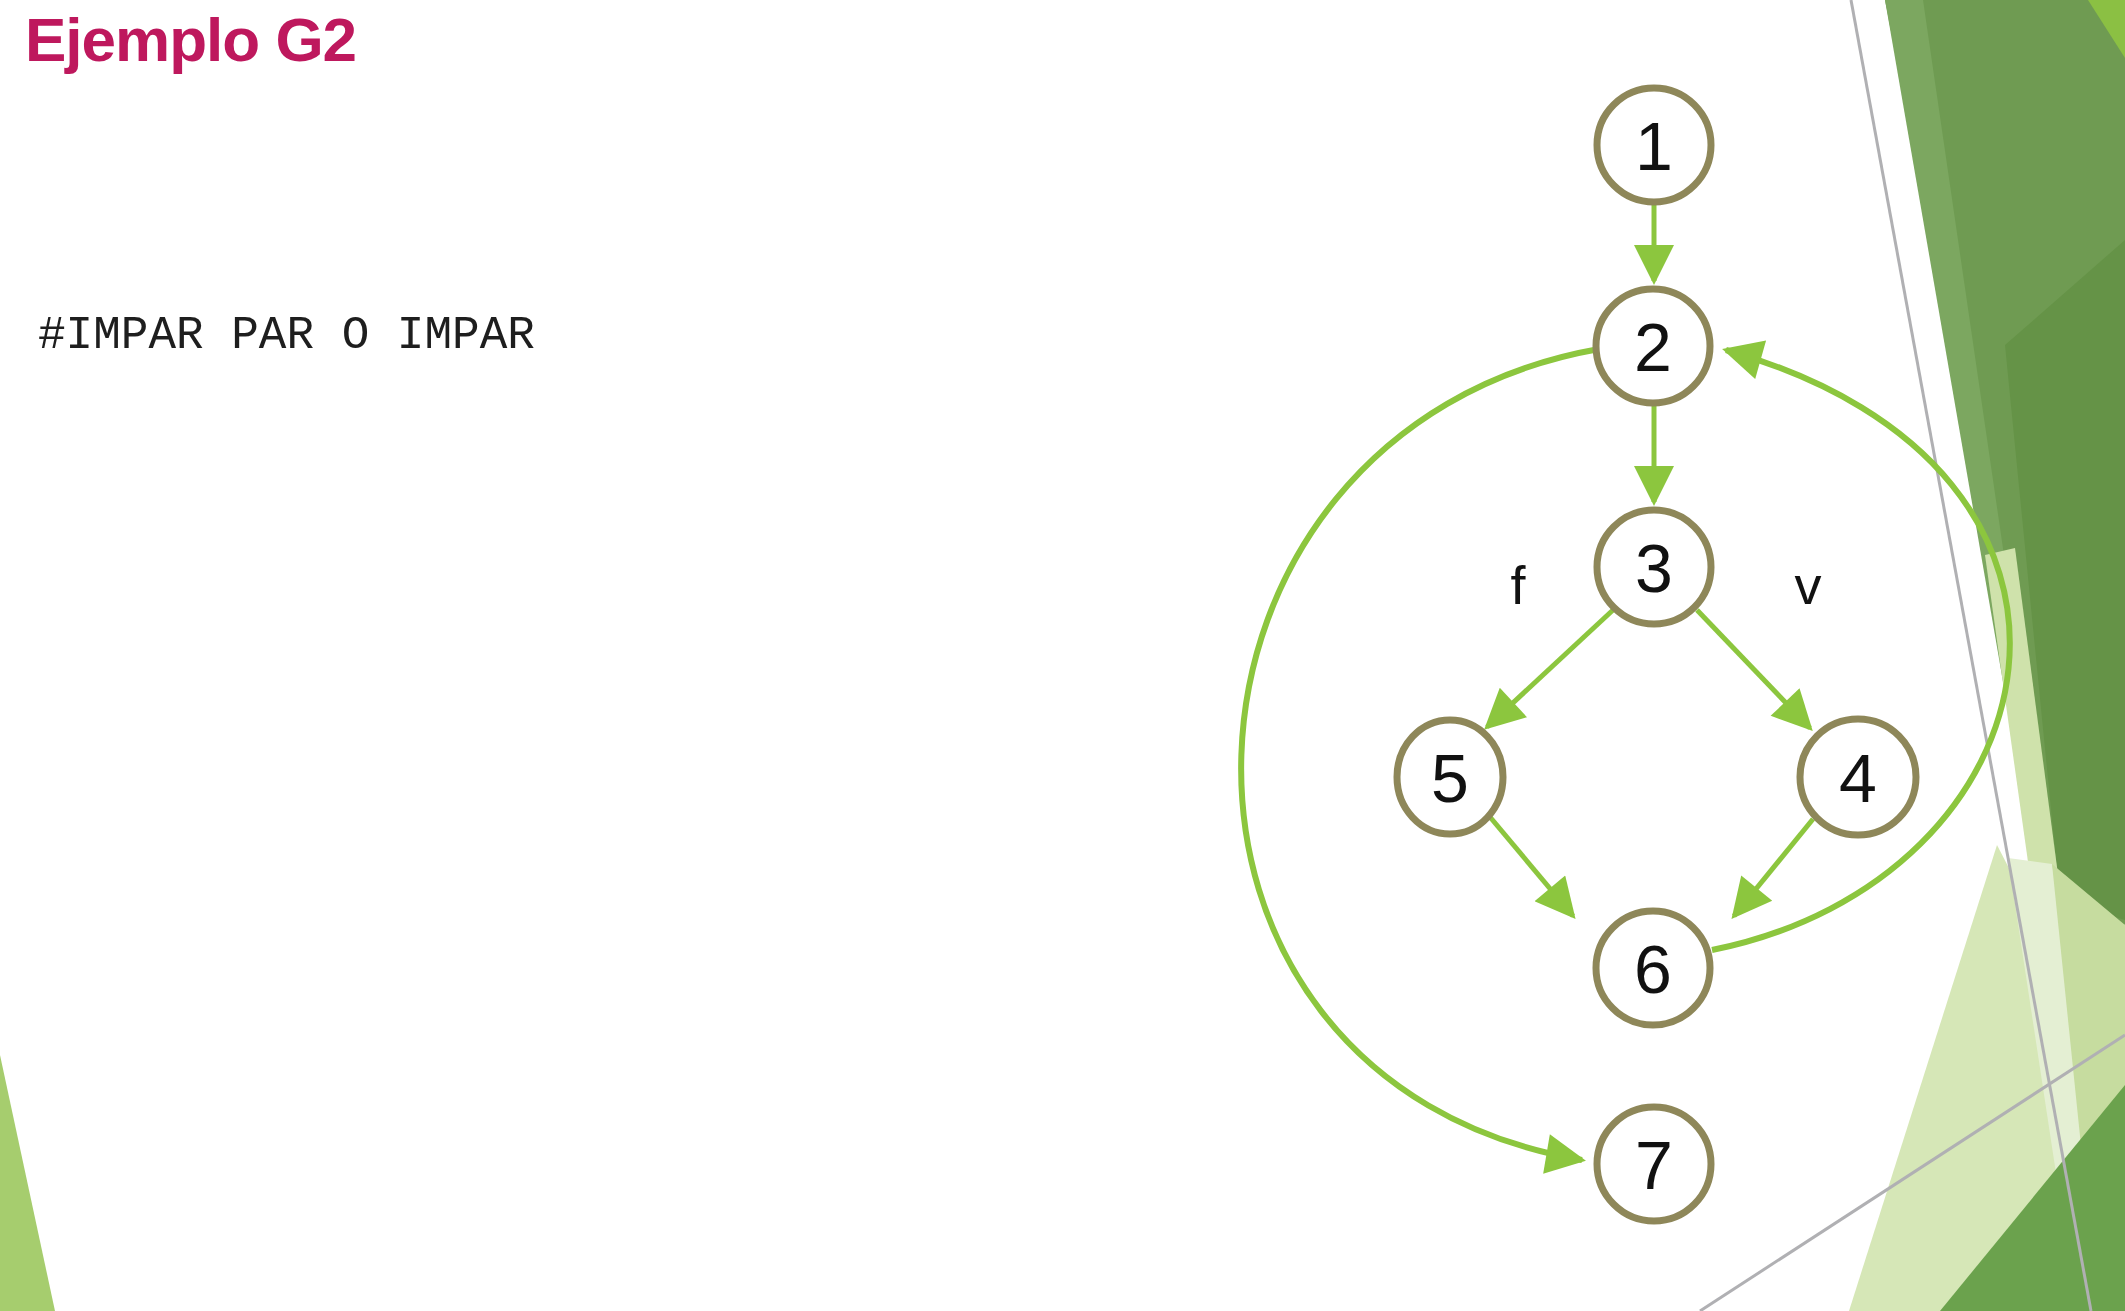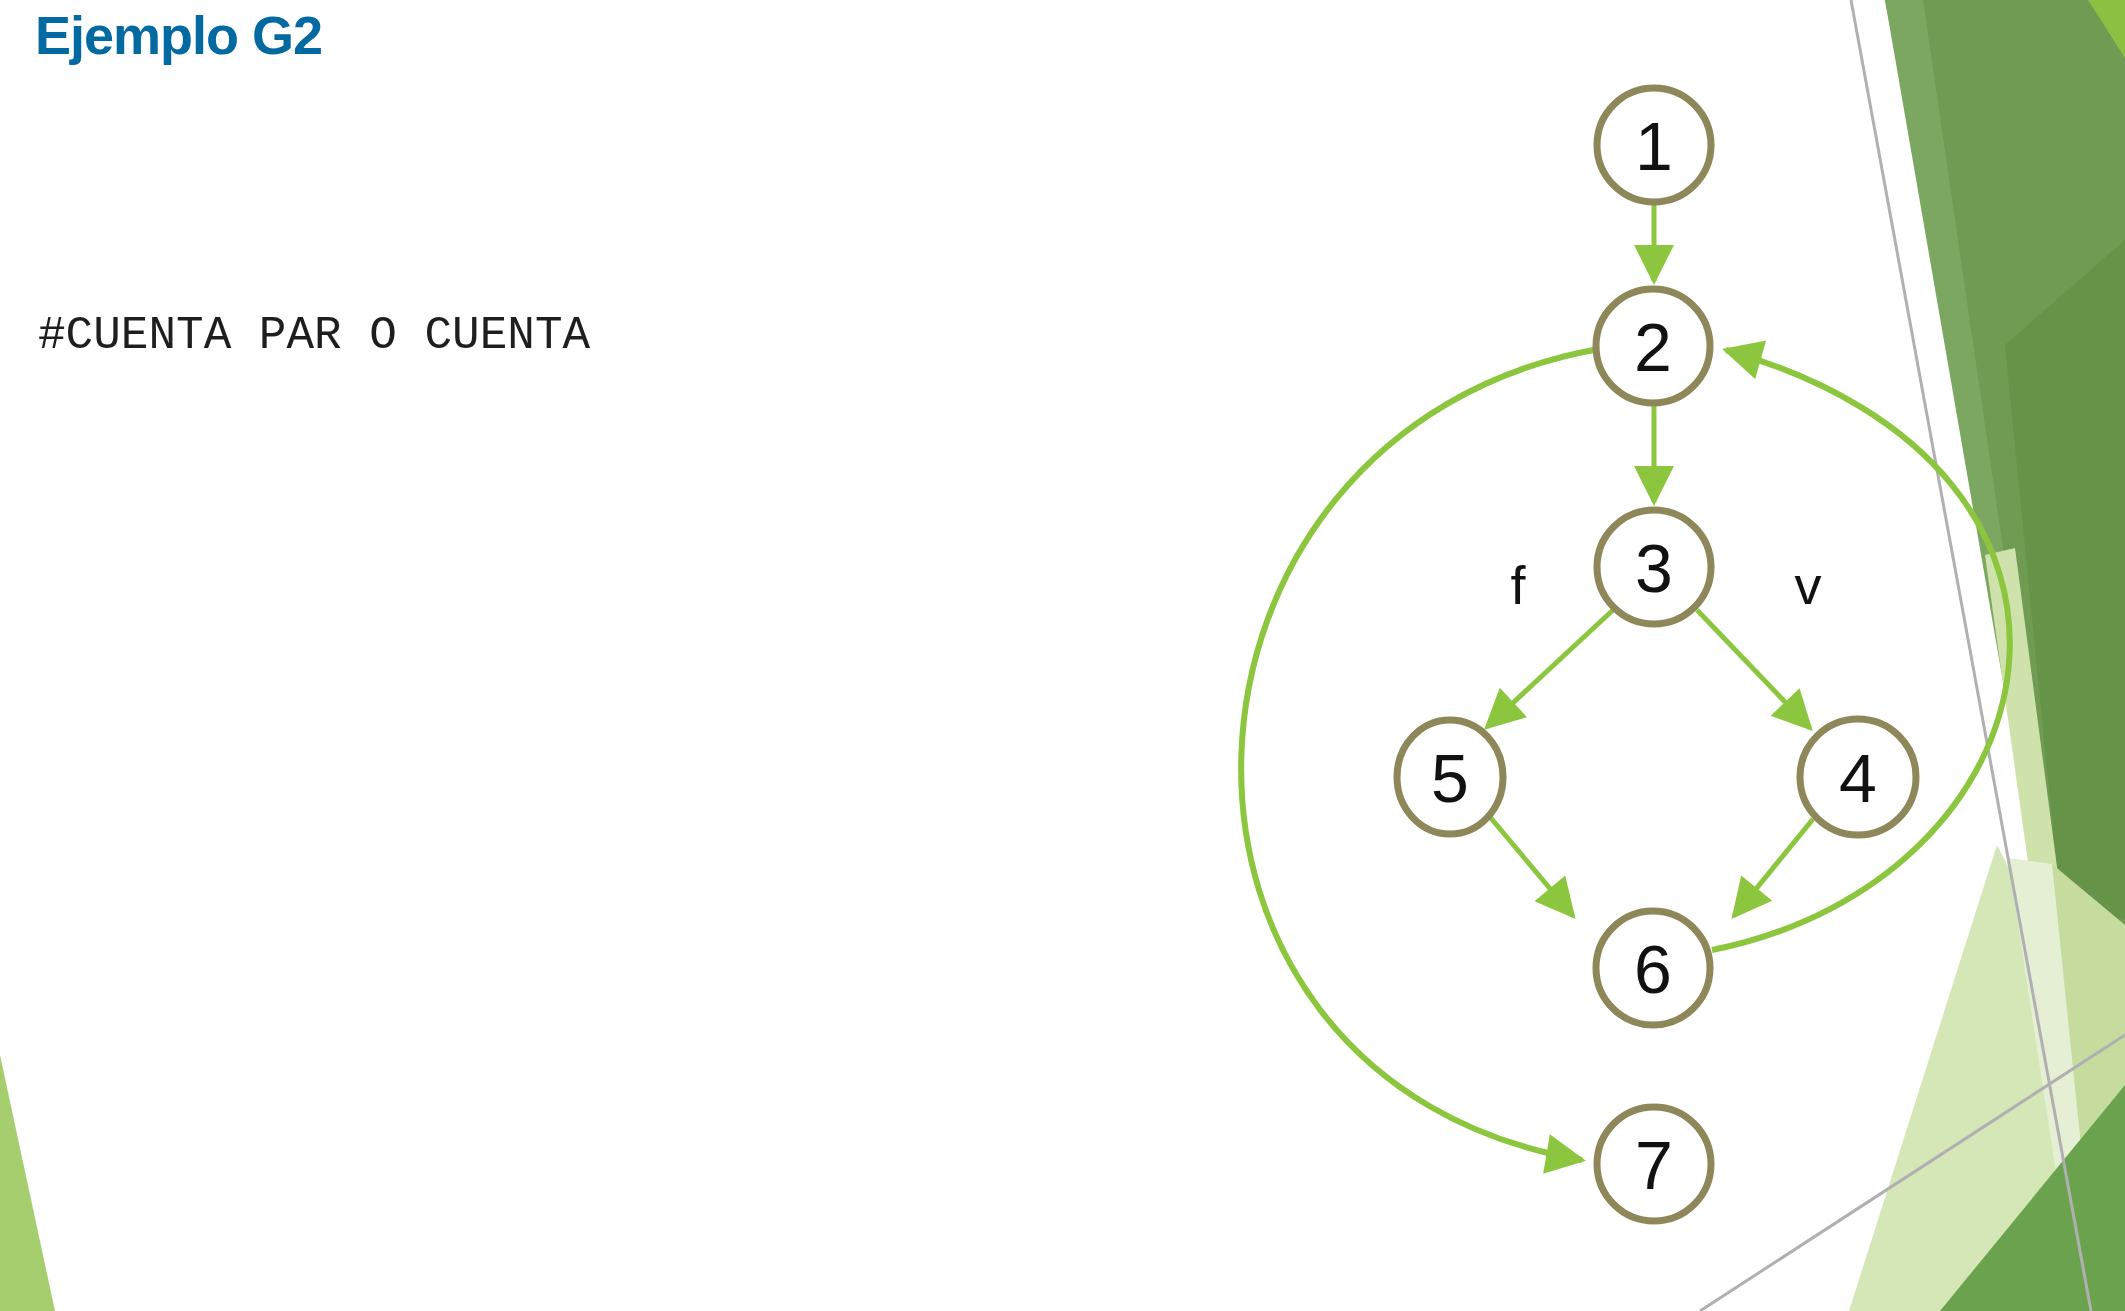--- a/index.html
+++ b/index.html
@@ -2,23 +2,23 @@
 <html><head>
 <meta charset="utf-8">
 <style>
   html,body{margin:0;padding:0;}
   body{
     width:2125px;height:1311px;position:relative;overflow:hidden;
     background:#ffffff;
     font-family:"Liberation Sans", sans-serif;
   }
   .page-title{
-    position:absolute;left:35px;top:4px;
-    font-size:54px;font-weight:bold;letter-spacing:-1px;
-    color:#0369a1;
+    position:absolute;left:25px;top:4px;
+    font-size:62px;font-weight:bold;letter-spacing:-1px;
+    color:#be185d;
   }
   .code-block{
     position:absolute;left:38px;top:93px;
     font-family:"Liberation Mono","DejaVu Sans Mono",monospace;
     font-size:46px;line-height:97.5px;
     color:#1e1e1e;white-space:pre;
   }
   .code-line{height:97.5px;}
   svg.overlay{position:absolute;left:0;top:0;}
   .node-label{
@@ -29,21 +29,21 @@
     font-family:"Liberation Sans",sans-serif;
     font-size:54px;fill:#111111;text-anchor:middle;
   }
 </style>
 </head>
 <body>
 
 <div class="page-title">Ejemplo G2</div>
 
 <div class="code-block">
-  <div class="code-line">#CUENTA PAR O CUENTA</div>
+  <div class="code-line">#IMPAR PAR O IMPAR</div>
   
   
   
   
   
   
   
   
 </div>
 

